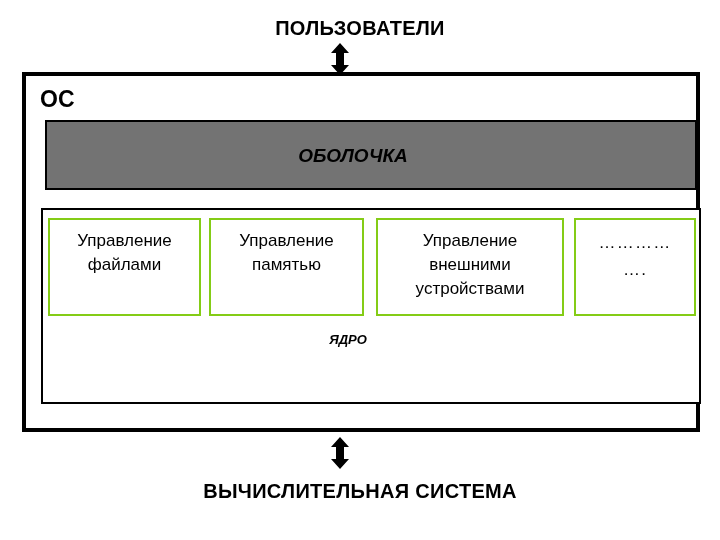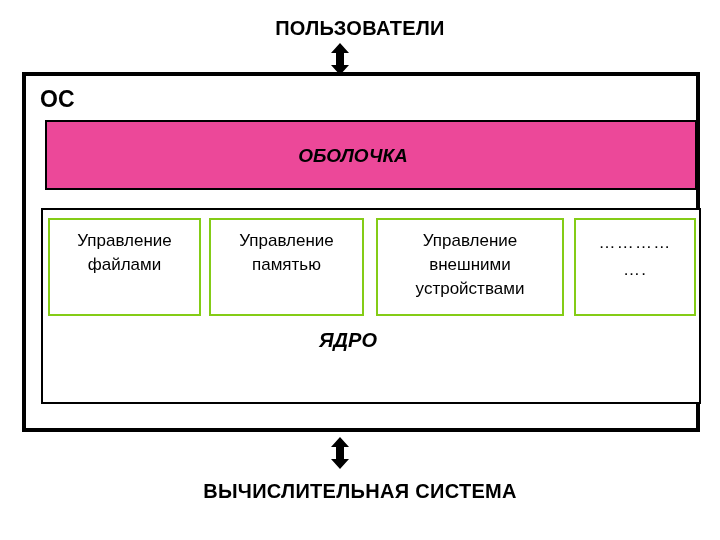--- a/index.html
+++ b/index.html
@@ -81,21 +81,21 @@
 
   
   .shell-box {
     position: absolute;
     left: 19px;
     top: 44px;
     width: 652px;
     height: 70px;
     border: 2px solid #000000;
     box-sizing: border-box;
-    background: #ec4899;
+    background: #737373;
   }
   .shell-label {
     position: absolute;
     left: 0;
     top: 22px;
     width: 612px;
     text-align: center;
     font-size: 19px;
     font-weight: bold;
     font-style: italic;
@@ -112,21 +112,21 @@
     border: 2px solid #000000;
     box-sizing: border-box;
     background: #ffffff;
   }
   .kernel-label {
     position: absolute;
     left: 0;
     top: 118px;
     width: 610px;
     text-align: center;
-    font-size: 20px;
+    font-size: 13px;
     font-weight: bold;
     font-style: italic;
     line-height: 24px;
   }
 
   
   .module {
     position: absolute;
     top: 8px;
     height: 98px;

